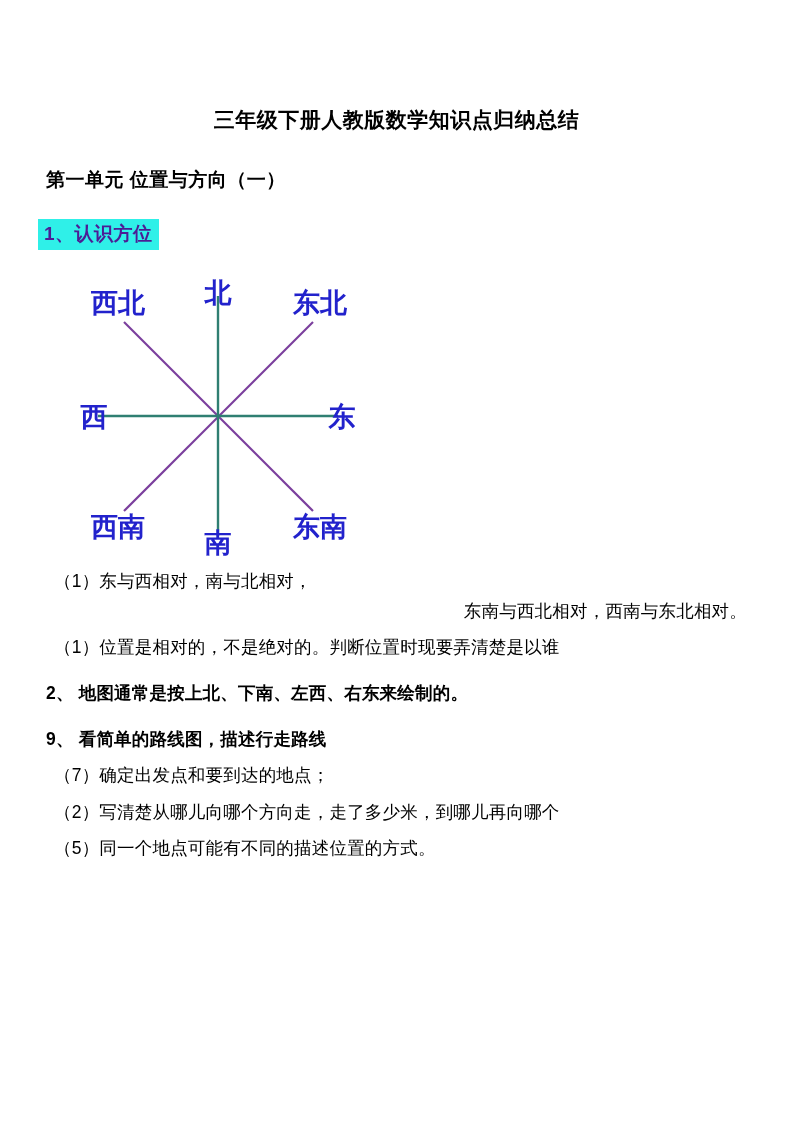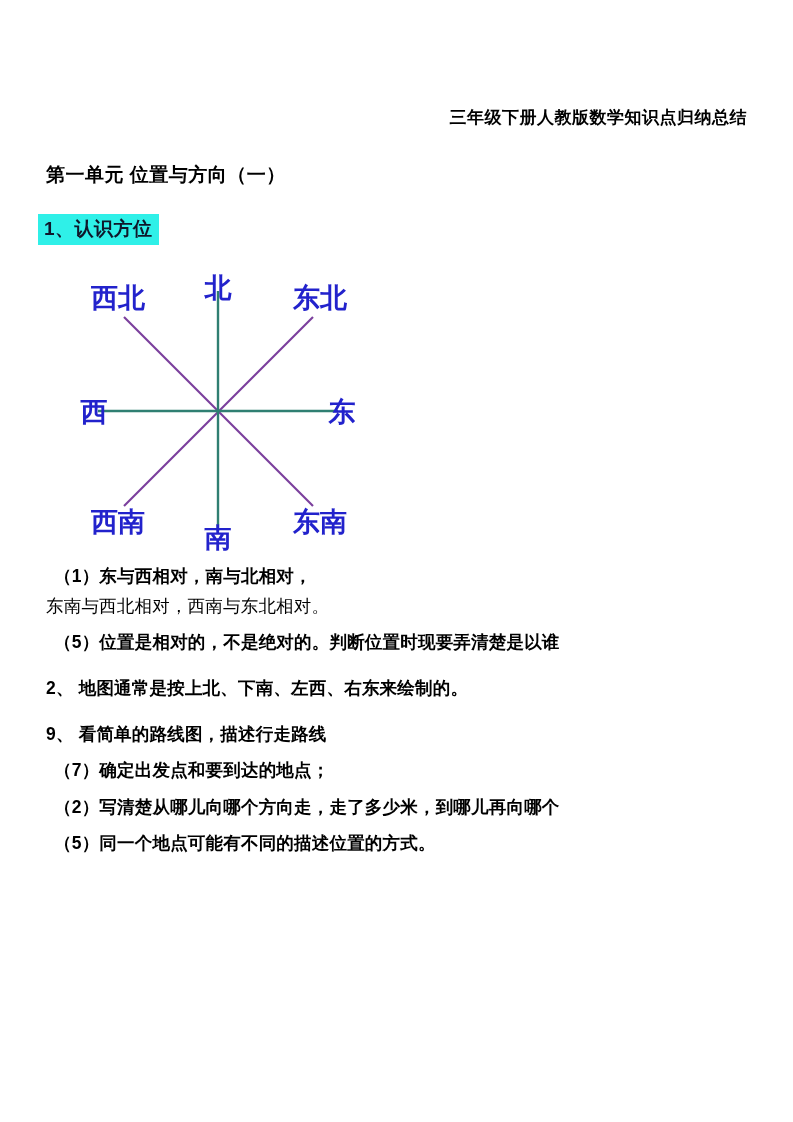--- a/index.html
+++ b/index.html
@@ -16,37 +16,37 @@
   }
   .page {
     position: relative;
     width: 793px;
     height: 1122px;
     box-sizing: border-box;
     padding: 0 46px;
   }
   .doc-title {
     margin-top: 106px;
-    text-align: right;
-    font-size: 17px;
+    text-align: center;
+    font-size: 21px;
     font-weight: bold;
     letter-spacing: 0.5px;
   }
   .unit-title {
     margin-top: 33px;
     font-size: 19px;
     font-weight: bold;
     letter-spacing: 0.5px;
   }
   .section-heading {
     margin-top: 26px;
     margin-left: -8px;
     display: inline-block;
     background: #2ff0e8;
-    color: #0f172a;
+    color: #4c1d95;
     font-size: 19px;
     font-weight: bold;
     padding: 2px 6px 3px 6px;
     letter-spacing: 0.5px;
   }
   .figure-wrap {
     margin-top: 24px;
     margin-left: 30px;
     width: 285px;
     height: 285px;
@@ -62,34 +62,34 @@
   }
   .body-line {
     font-size: 17.5px;
     line-height: 1.58;
     margin-top: 9px;
     letter-spacing: 0.2px;
   }
   .body-line.indent {
     text-indent: 0;
     padding-left: 8px;
-    font-weight: bold;
   }
   .body-line.flush {
     padding-left: 0;
   }
   .bold-line {
     font-size: 17.5px;
     font-weight: bold;
     line-height: 1.58;
     margin-top: 18px;
     letter-spacing: 0.2px;
   }
   .tight {
     margin-top: 2px;
+    text-align: right;
   }
 </style>
 </head>
 <body>
 
 <div class="page">
 
   <div class="doc-title">三年级下册人教版数学知识点归纳总结</div>
 
   <div class="unit-title">第一单元 位置与方向（一）</div>
@@ -114,20 +114,20 @@
       <text class="compass-label" x="266" y="152" font-size="27" text-anchor="middle">东</text>
       <text class="compass-label" x="42" y="38" font-size="27" text-anchor="middle">西北</text>
       <text class="compass-label" x="244" y="38" font-size="27" text-anchor="middle">东北</text>
       <text class="compass-label" x="42" y="262" font-size="27" text-anchor="middle">西南</text>
       <text class="compass-label" x="244" y="262" font-size="27" text-anchor="middle">东南</text>
     </svg>
   </div>
 
   <div class="body-line indent">（1）东与西相对，南与北相对，</div>
   <div class="body-line flush tight">东南与西北相对，西南与东北相对。</div>
-  <div class="body-line indent">（5）位置是相对的，不是绝对的。判断位置时现要弄清楚是以谁</div>
+  <div class="body-line indent">（1）位置是相对的，不是绝对的。判断位置时现要弄清楚是以谁</div>
   <div class="bold-line flush">2、 地图通常是按上北、下南、左西、右东来绘制的。</div>
   <div class="bold-line flush">9、 看简单的路线图，描述行走路线</div>
   <div class="body-line indent">（7）确定出发点和要到达的地点；</div>
   <div class="body-line indent">（2）写清楚从哪儿向哪个方向走，走了多少米，到哪儿再向哪个</div>
   <div class="body-line indent">（5）同一个地点可能有不同的描述位置的方式。</div>
 
 </div>
 
 </body></html>

